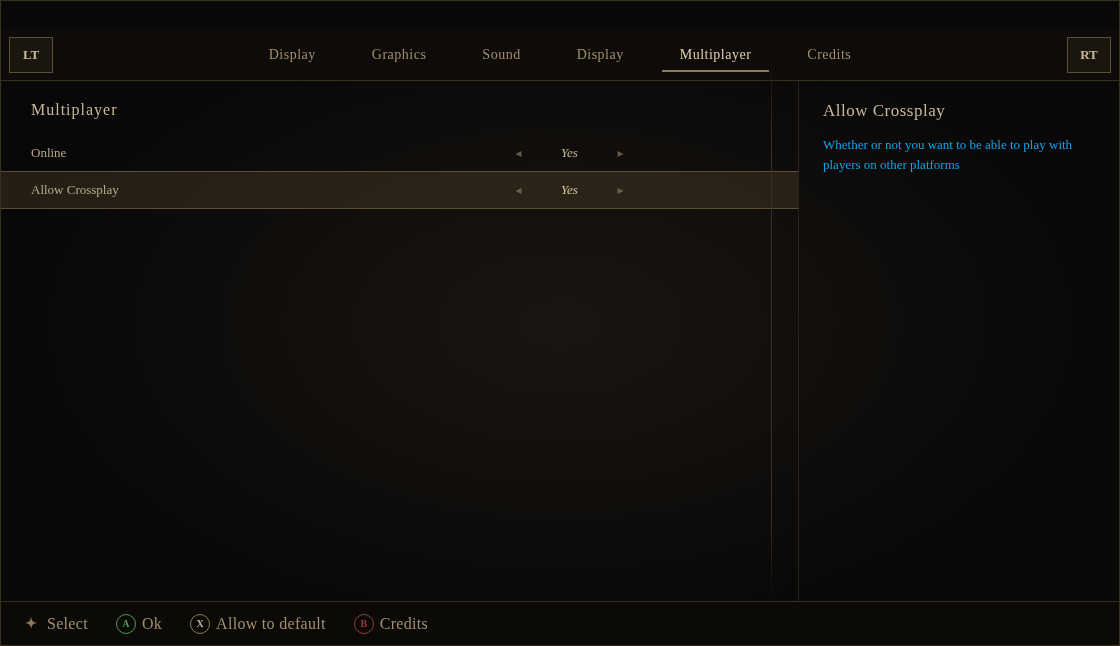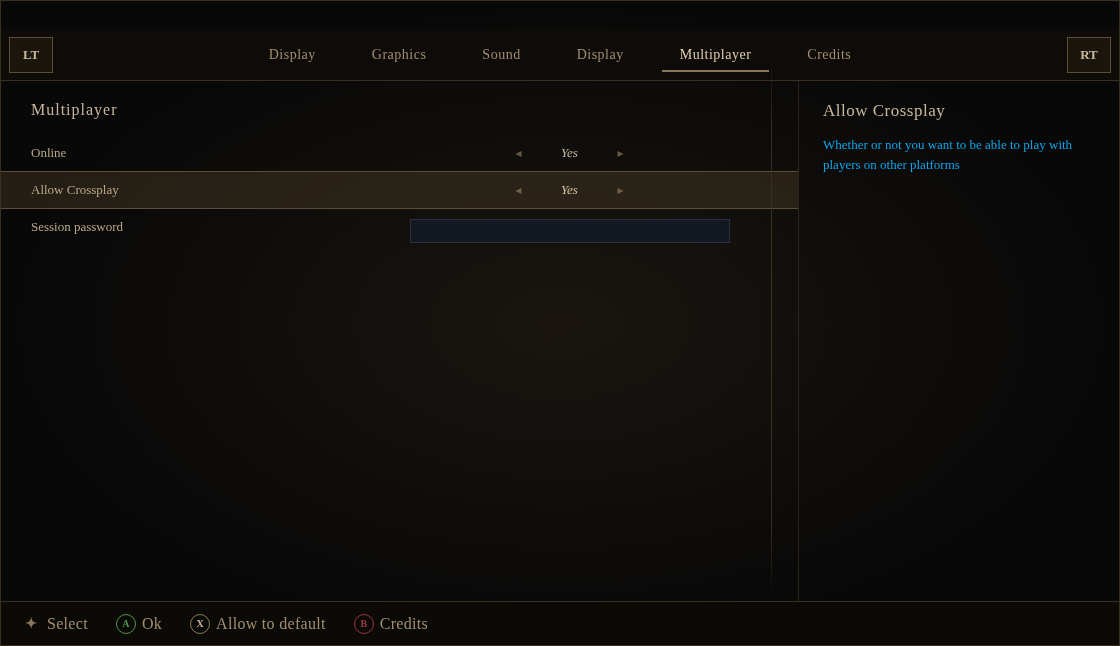--- a/index.html
+++ b/index.html
@@ -118,21 +118,21 @@
       padding: 0 30px 16px 30px;
       letter-spacing: 1px;
     }
 
     .settings-list {
       list-style: none;
     }
 
     .setting-item {
       display: flex;
-      align-items: flex-start;
+      align-items: flex-end;
       padding: 10px 30px;
       position: relative;
       cursor: pointer;
     }
 
     .setting-item.selected {
       background: rgba(80, 65, 40, 0.4);
       border-top: 1px solid #5a4e38;
       border-bottom: 1px solid #5a4e38;
     }
@@ -309,26 +309,20 @@
 
         <li class="setting-item selected">
           <span class="setting-label">Allow Crossplay</span>
           <div class="setting-value-container">
             <span class="arrow-icon">◂</span>
             <span class="setting-value">Yes</span>
             <span class="arrow-icon">▸</span>
           </div>
         </li>
 
-        <li class="setting-item">
-          <span class="setting-label">Session password</span>
-          <div class="setting-value-container">
-            <input type="password" class="password-input" value="" style="">
-          </div>
-        </li>
 
       </ul>
     </div>
 
     <div class="vert-divider"></div>
 
     <div class="description-panel">
       <h3 class="desc-title">Allow Crossplay</h3>
       <p class="desc-text">Whether or not you want to be able to play with players on other platforms</p>
     </div>

